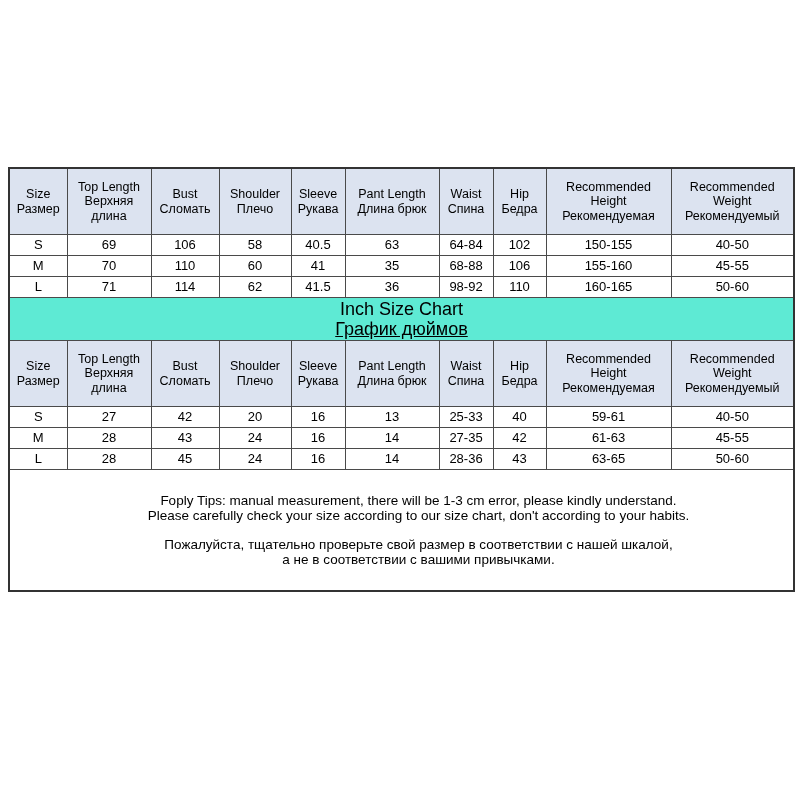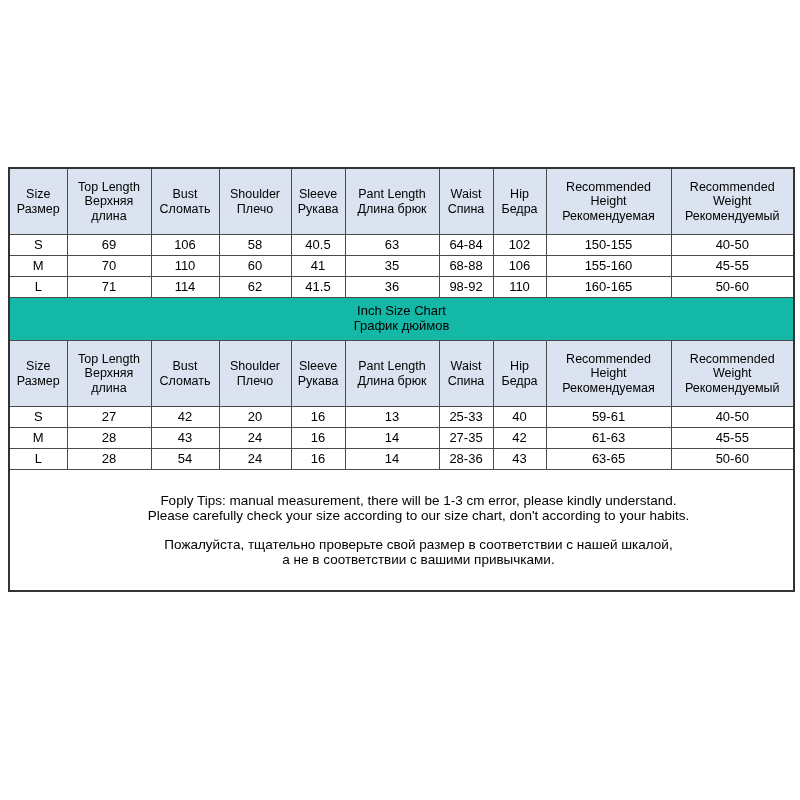--- a/index.html
+++ b/index.html
@@ -55,29 +55,29 @@
     height: 21px;
   }
 
   td.cell {
     background: #ffffff;
     font-size: 13px;
     height: 20px;
   }
 
   td.spacer {
-    background: #14b8a6;
+    background: #5eead4;
     border-left: 2px solid #333333;
     border-right: 2px solid #333333;
     height: 42px;
-    font-size: 13px;
+    font-size: 18px;
     line-height: 1.35;
   }
   td.spacer .l1 { display: block; }
-  td.spacer .l2 { display: block; }
+  td.spacer .l2 { display: block; text-decoration: underline; }
 
   td.notes {
     background: #ffffff;
     border-left: 2px solid #333333;
     border-right: 2px solid #333333;
     border-bottom: 2px solid #333333;
     border-top: 1px solid #4a4a4a;
     height: 120px;
     font-size: 13.5px;
     line-height: 1.5;
@@ -270,21 +270,21 @@
         <td class="cell">16</td>
         <td class="cell">14</td>
         <td class="cell">27-35</td>
         <td class="cell">42</td>
         <td class="cell">61-63</td>
         <td class="cell">45-55</td>
       </tr>
       <tr>
         <td class="cell">L</td>
         <td class="cell">28</td>
-        <td class="cell">54</td>
+        <td class="cell">45</td>
         <td class="cell">24</td>
         <td class="cell">16</td>
         <td class="cell">14</td>
         <td class="cell">28-36</td>
         <td class="cell">43</td>
         <td class="cell">63-65</td>
         <td class="cell">50-60</td>
       </tr>
 
       <tr>

